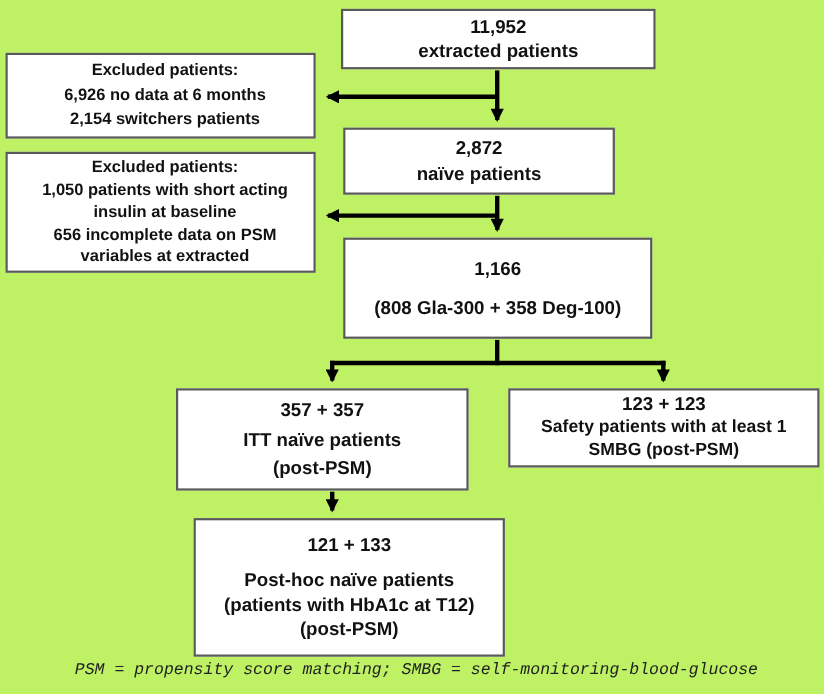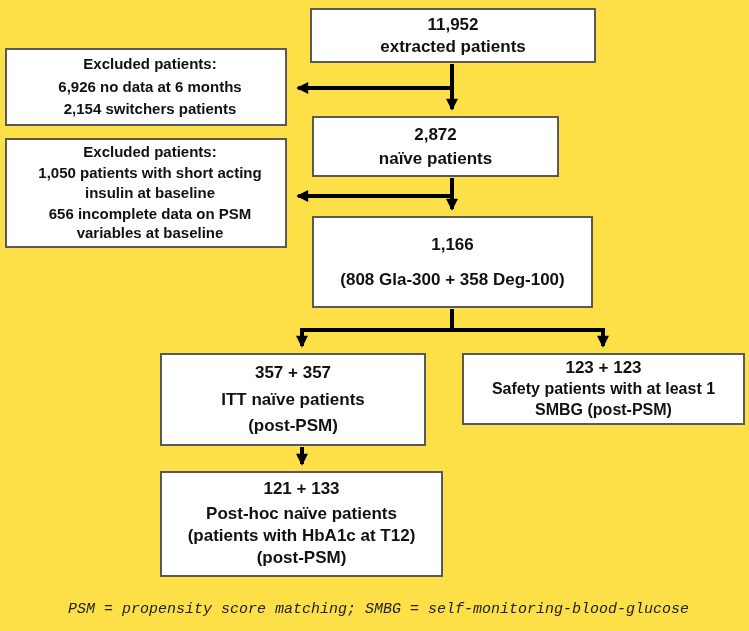--- a/index.html
+++ b/index.html
@@ -1,38 +1,38 @@
 <!DOCTYPE html>
 <html><head>
 <meta charset="utf-8">
 <style>
   html,body{margin:0;padding:0;background:#ffffff;}
   .canvas{
-    position:relative;width:749px;height:631px;background:#fde047;
+    position:relative;width:749px;height:631px;background:#bef264;
     font-family:"Liberation Sans",sans-serif;color:#111111;overflow:hidden;
   }
   .box{
     position:absolute;box-sizing:border-box;border:2px solid #595959;background:#ffffff;
     display:flex;flex-direction:column;align-items:center;justify-content:space-evenly;
     text-align:center;font-weight:700;line-height:1.25;padding:2px 4px;
   }
   .line{white-space:nowrap;}
   .group{line-height:1.3;}
   .group .line{white-space:nowrap;}
   .big{font-size:17px;}
   .small{font-size:15px;padding-left:12px;}
   .fs16{font-size:16px;}
   .pos-a{left:310px;top:8px;width:286px;height:55px;}
   .pos-b{left:5px;top:48px;width:282px;height:78px;}
   .pos-c{left:312px;top:116px;width:247px;height:61px;}
   .pos-d{left:5px;top:138px;width:282px;height:110px;}
   .pos-e{left:312px;top:216px;width:281px;height:92px;}
   .pos-f{left:160px;top:353px;width:266px;height:93px;}
   .pos-g{left:462px;top:353px;width:283px;height:72px;}
-  .pos-h{left:160px;top:471px;width:283px;height:106px;}
+  .pos-h{left:176px;top:471px;width:283px;height:126px;}
   .footnote{
     position:absolute;left:68px;top:601px;font-size:15px;font-style:italic;
     font-weight:400;color:#222222;white-space:nowrap;font-family:Liberation Mono, monospace;
   }
   svg.arrows{position:absolute;left:0;top:0;}
   svg.arrows path{stroke:#000000;stroke-width:4;fill:none;}
 </style>
 </head>
 <body>
 
@@ -72,21 +72,21 @@
   </div>
 
   <div class="box small pos-d">
     <div class="line">Excluded patients:</div>
     <div class="group">
       <div class="line">1,050 patients with short acting</div>
       <div class="line">insulin at baseline</div>
     </div>
     <div class="group">
       <div class="line">656 incomplete data on PSM</div>
-      <div class="line">variables at baseline</div>
+      <div class="line">variables at extracted</div>
     </div>
   </div>
 
   <div class="box big pos-e">
     <div class="line">1,166</div>
     <div class="line">(808 Gla-300 + 358 Deg-100)</div>
   </div>
 
   <div class="box big pos-f">
     <div class="line">357 + 357</div>

